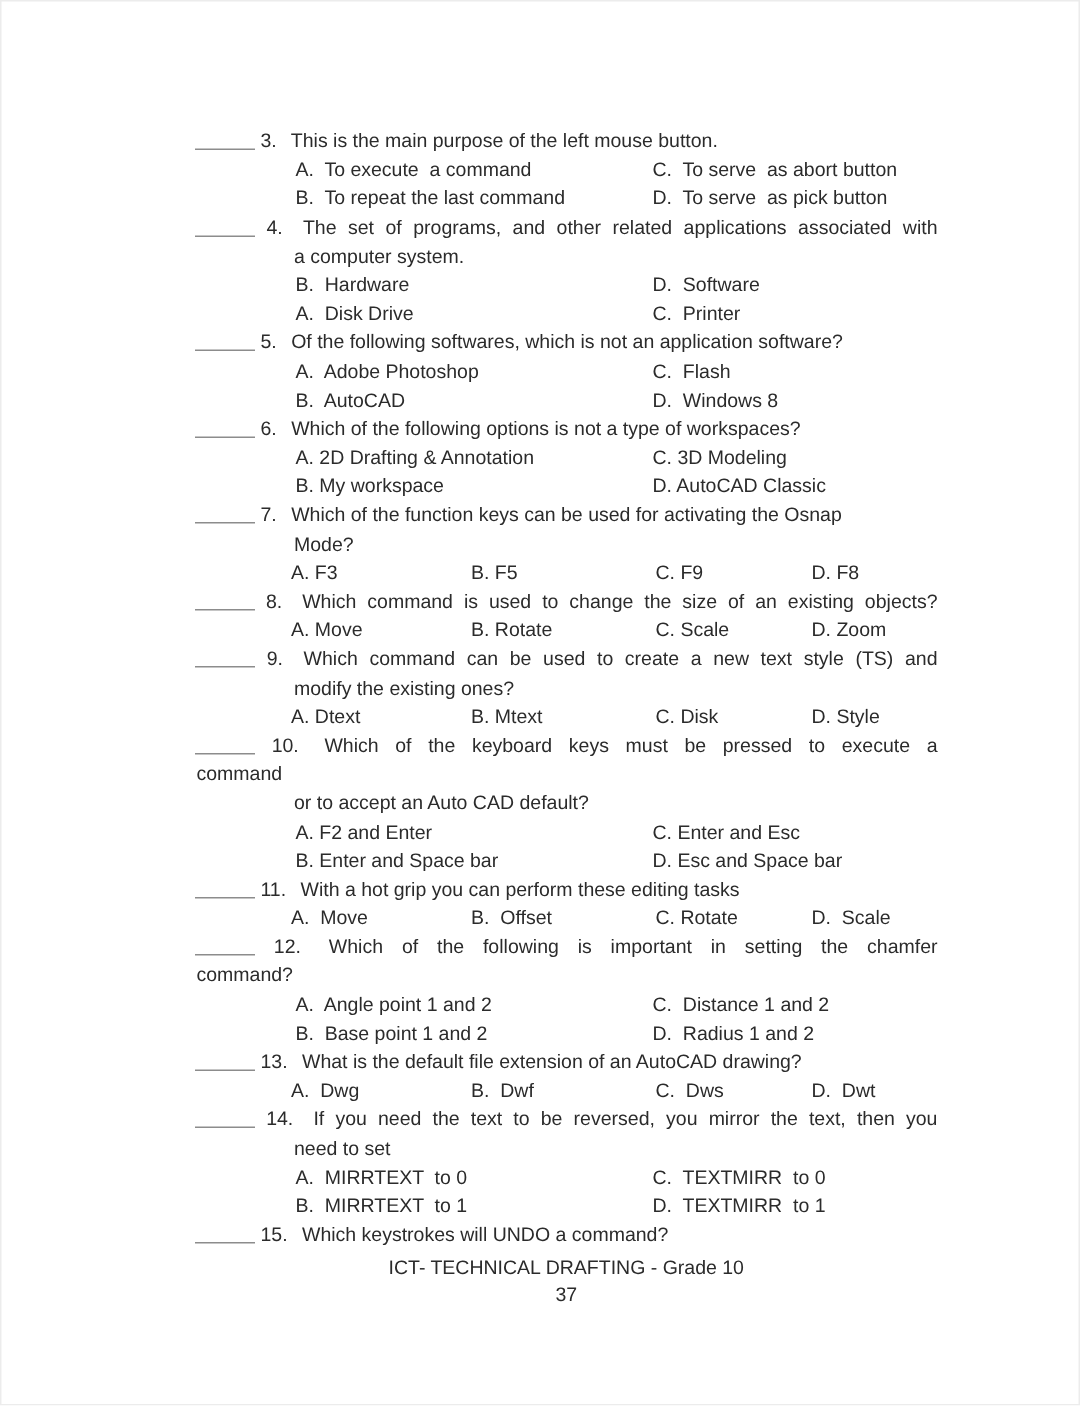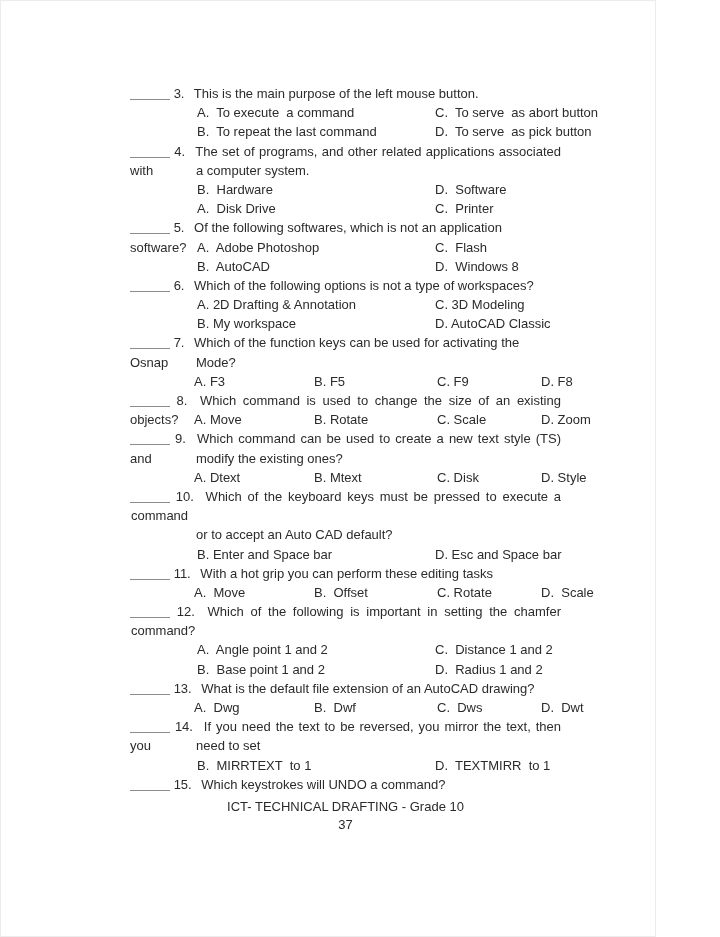--- a/index.html
+++ b/index.html
@@ -1,18 +1,18 @@
 <!DOCTYPE html>
 <html><head>
 <meta charset="utf-8">
 <style>
   html,body { margin:0; padding:0; background:#ffffff; }
   .page {
     position: relative;
-    width: 656px;
+    width: 720px;
     height: 937px;
     background: #ffffff;
     box-shadow: inset 0 0 0 1px #ececec;
     font-family: "Liberation Sans", "DejaVu Sans", sans-serif;
     font-size: 13px;
     color: #2b2b2b;
     overflow: hidden;
   }
   .content { padding-top: 84px; }
   .line { height: 19.2px; line-height: 19.2px; }
@@ -119,20 +119,21 @@
     <div class="line contI">modify the existing  ones?</div>
     <div class="line opt4"><span class="c1">A. Dtext</span><span class="c2">B. Mtext</span><span class="c3">C. Disk</span><span class="c4">D. Style</span></div>
 
     <div class="line qline just">
       <span class="blank"></span>
       <span class="qnum">10.</span>
       <span>Which of the keyboard keys must be pressed to execute a</span>
     </div>
     <div class="line contL">command</div>
     <div class="line contI">or to accept an Auto CAD default?</div>
+    <div class="line opt2"><span class="c1">A. F2 and Enter</span><span class="c2">C. Enter and Esc</span></div>
     <div class="line opt2"><span class="c1">B. Enter and Space bar</span><span class="c2">D. Esc and Space bar</span></div>
 
     <div class="line qline">
       <span class="blank"></span>
       <span class="qnum">11.</span>
       <span>With a hot grip you can perform these editing tasks</span>
     </div>
     <div class="line opt4"><span class="c1">A.  Move</span><span class="c2">B.  Offset</span><span class="c3">C. Rotate</span><span class="c4">D.  Scale</span></div>
 
     <div class="line qline just">
@@ -150,20 +151,21 @@
       <span>What is the  default file extension  of an AutoCAD drawing?</span>
     </div>
     <div class="line opt4"><span class="c1">A.  Dwg</span><span class="c2">B.  Dwf</span><span class="c3">C.  Dws</span><span class="c4">D.  Dwt</span></div>
 
     <div class="line qline just">
       <span class="blank"></span>
       <span class="qnum">14.</span>
       <span>If you need the text to be reversed,  you mirror the text, then you</span>
     </div>
     <div class="line contI">need to set</div>
+    <div class="line opt2"><span class="c1">A.  MIRRTEXT  to 0</span><span class="c2">C.  TEXTMIRR  to 0</span></div>
     <div class="line opt2"><span class="c1">B.  MIRRTEXT  to 1</span><span class="c2">D.  TEXTMIRR  to 1</span></div>
 
     <div class="line qline">
       <span class="blank"></span>
       <span class="qnum">15.</span>
       <span>Which keystrokes will UNDO a command?</span>
     </div>
 
     <div class="footer">ICT- TECHNICAL  DRAFTING  - Grade 10</div>
     <div class="pagenum">37</div>

